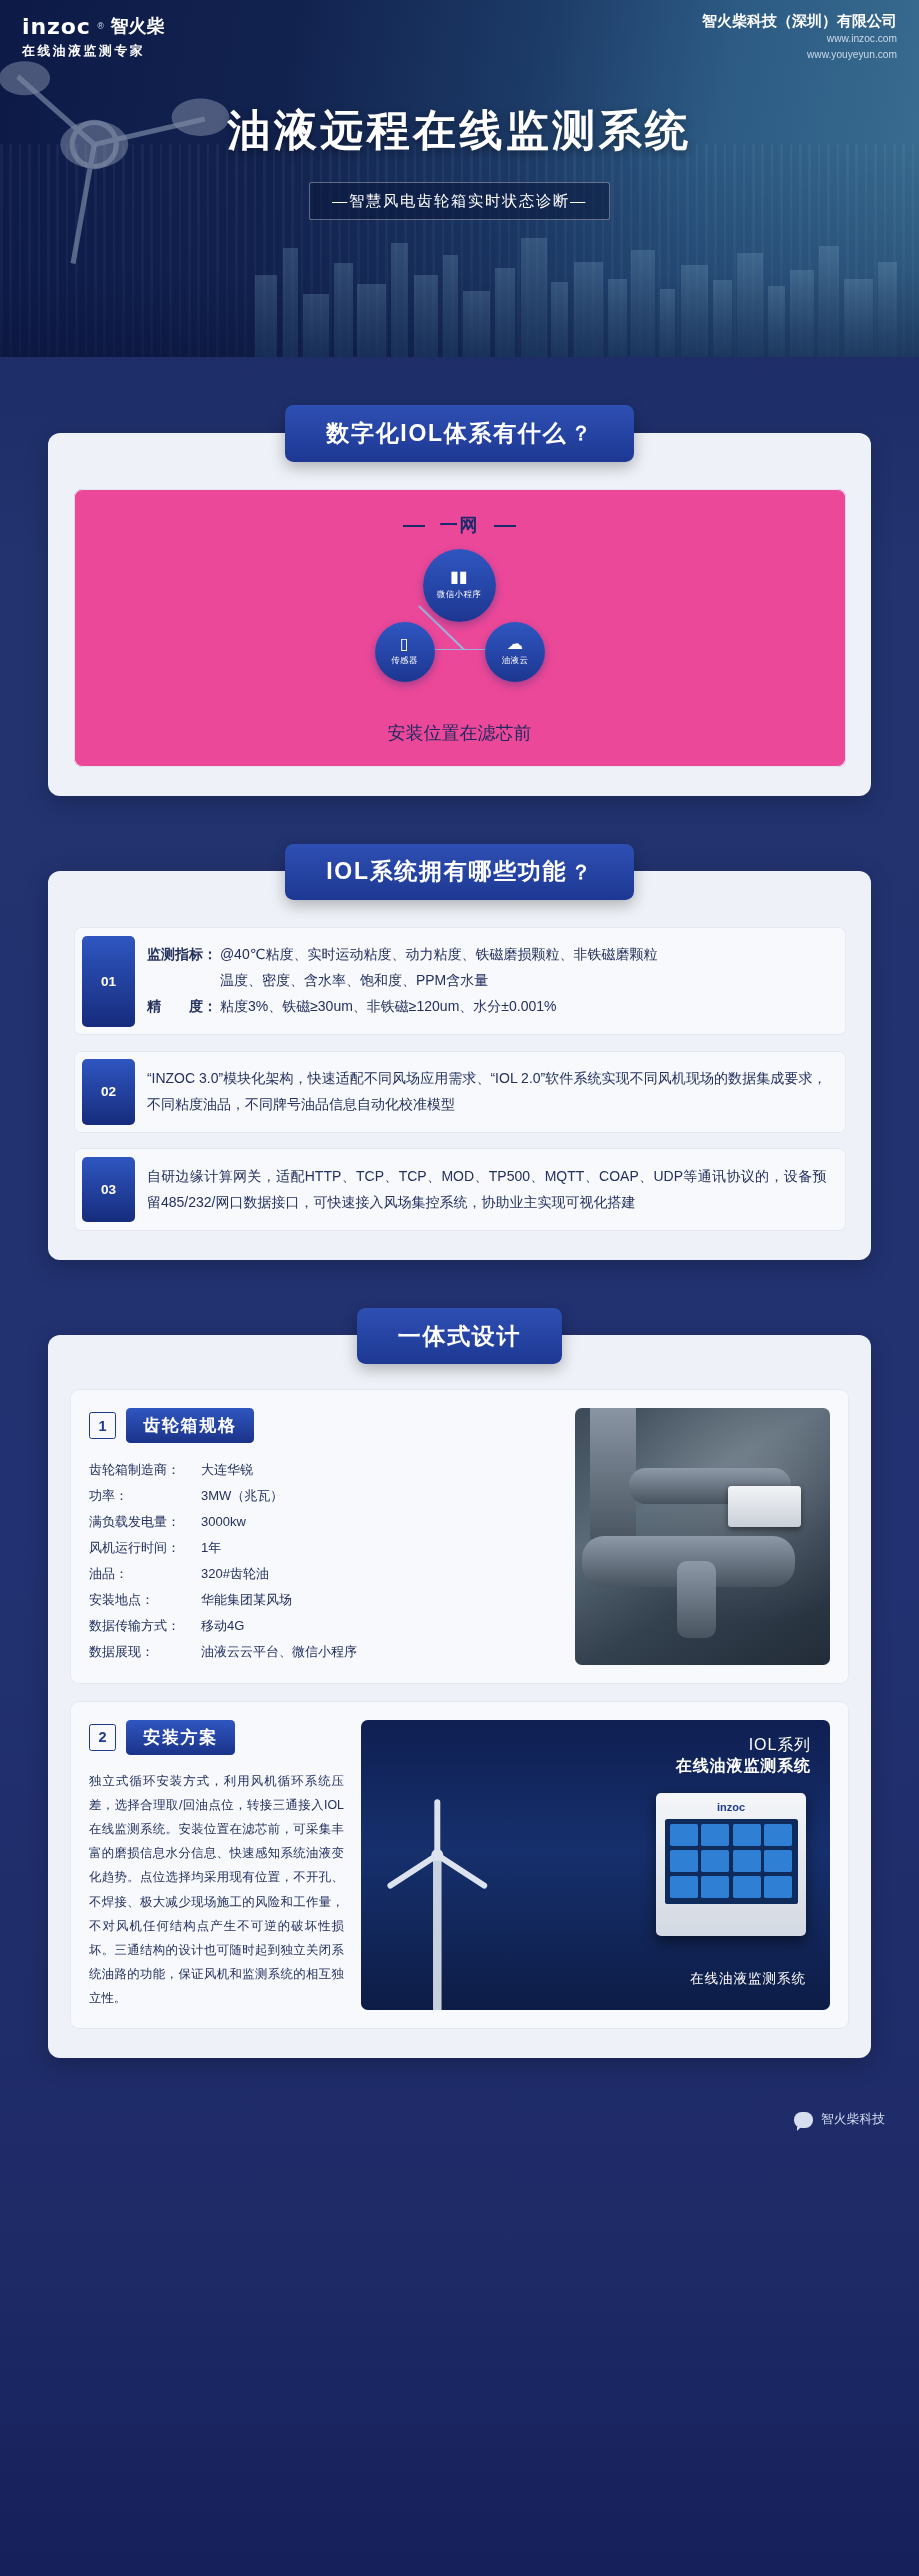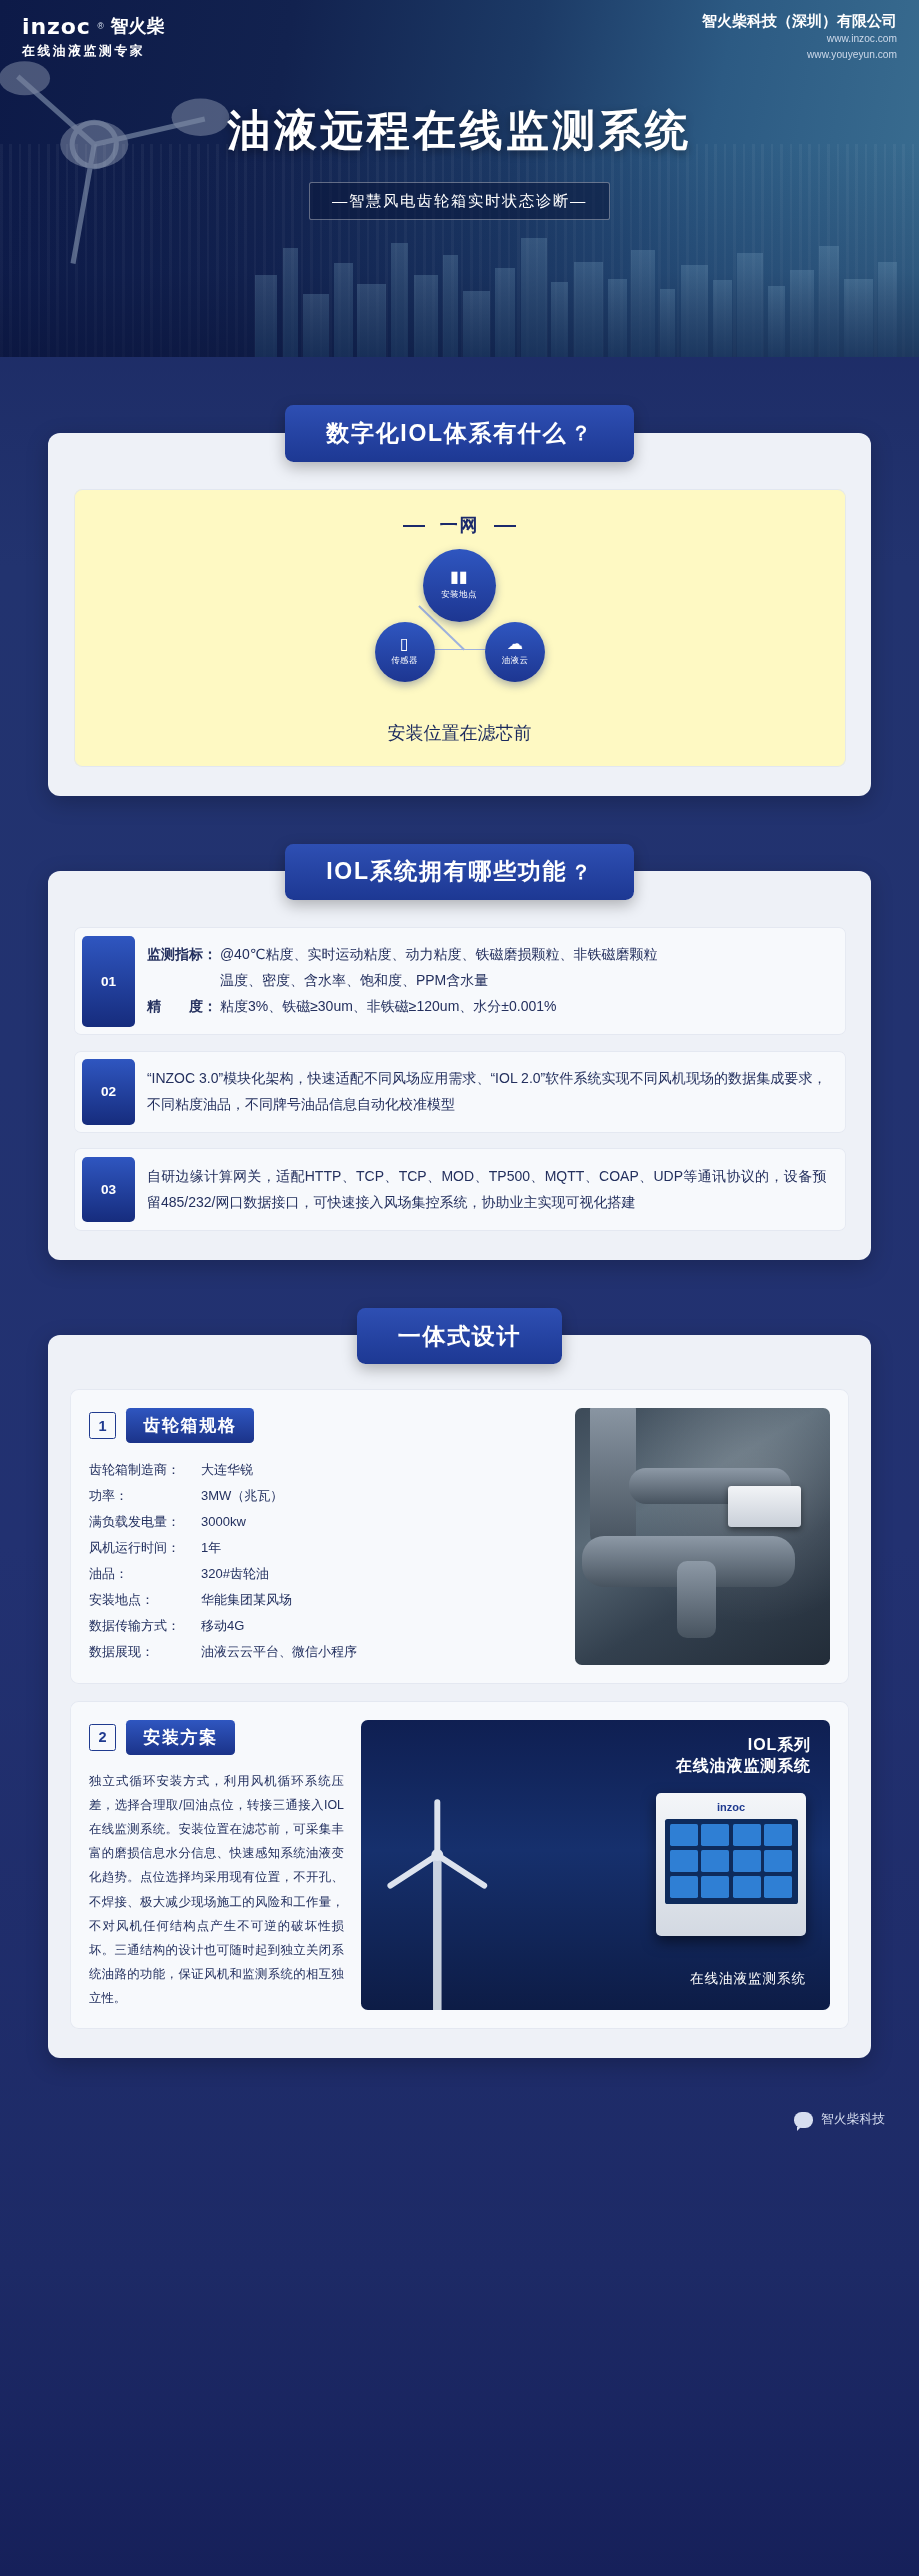--- a/index.html
+++ b/index.html
@@ -89,21 +89,21 @@
   .heading-pill .qm { font-size: 20.4px; font-weight: 700; }
 
   .card-shell {
     margin-top: -29px; background: #eef1f7; border-radius: 12px;
     padding: 56px 25.5px 29px; box-shadow: 0 6.8px 22px rgba(0,0,0,.22);
   }
 
   
   .two-panel { display: flex; gap: 20.4px; }
   .panel {
-    flex: 1; background: #fef9c3; border-radius: 8.5px; padding: 24px 15.3px 22px;
+    flex: 1; background: #ec4899; border-radius: 8.5px; padding: 24px 15.3px 22px;
     text-align: center; box-shadow: inset 0 0 0 0.9px #e2e7f0;
   }
   .panel-title { font-size: 18px; font-weight: 700; color: #1b2a6b; letter-spacing: 1.7px; }
   .panel-title .bar { display: inline-block; width: 22px; height: 1.7px; background: #1b2a6b; vertical-align: middle; margin: 0 8.5px; }
   .panel-cap { font-size: 18px; color: #1b2a5e; margin-top: 19px; font-weight: 500; }
 
   .net-graphic { position: relative; height: 153px; margin-top: 12px; }
   .node {
     position: absolute; border-radius: 50%;
     background: linear-gradient(180deg, #2f56c0 0%, #1d3691 100%);
@@ -191,21 +191,21 @@
   }
   .install-left { flex: 0 0 255px; }
   .install-text {
     margin-top: 13.6px; font-size: 12.4px; line-height: 1.95; color: #23305f; text-align: justify;
   }
   .install-photo {
     flex: 1; border-radius: 6.8px; min-height: 255px; position: relative; overflow: hidden;
     background: linear-gradient(180deg, #0f1f52 0%, #16306d 45%, #0d1c46 100%);
   }
   .photo-title { position: absolute; right: 19px; top: 15.3px; text-align: right; color: #fff; }
-  .photo-title .l1 { font-size: 16px; font-weight: 700; letter-spacing: 0.9px; }
+  .photo-title .l1 { font-size: 16px; font-weight: 400; letter-spacing: 0.9px; }
   .photo-title .l2 { font-size: 16px; font-weight: 700; letter-spacing: 0.9px; }
   .cabinet {
     position: absolute; right: 24px; top: 73px; width: 150px; height: 143px;
     background: linear-gradient(180deg, #f4f6f9, #d3d9e2); border-radius: 5.1px;
     box-shadow: 0 5.1px 13.6px rgba(0,0,0,.5); padding: 8.5px;
   }
   .cabinet .brand { font-size: 11px; font-weight: 700; color: #1f3a8f; text-align: center; }
   .cabinet .screen {
     margin-top: 5.1px; height: 85px; background: #0e2b5c; border-radius: 2.6px;
     display: grid; grid-template-columns: repeat(4, 1fr); grid-auto-rows: 1fr; gap: 3.4px; padding: 5.1px;
@@ -311,21 +311,21 @@
             <span class="bar"></span>
             <span>一网</span>
             <span class="bar"></span>
           </div>
           <div class="net-graphic">
             <div class="net-line" style="left:50%;margin-left:-49px;top:100px;width:99px;"></div>
             <div class="net-line" style="left:50%;margin-left:-41px;top:56px;width:63px;transform:rotate(44deg);"></div>
             <div class="net-line" style="left:50%;margin-left:-22px;top:56px;width:63px;transform:rotate(-44deg);"></div>
             <div class="node top">
               <span class="glyph">▮▮</span>
-              <span class="nlabel">安装地点</span>
+              <span class="nlabel">微信小程序</span>
             </div>
             <div class="node bl">
               <span class="glyph">▯</span>
               <span class="nlabel">传感器</span>
             </div>
             <div class="node br">
               <span class="glyph">☁</span>
               <span class="nlabel">油液云</span>
             </div>
           </div>

